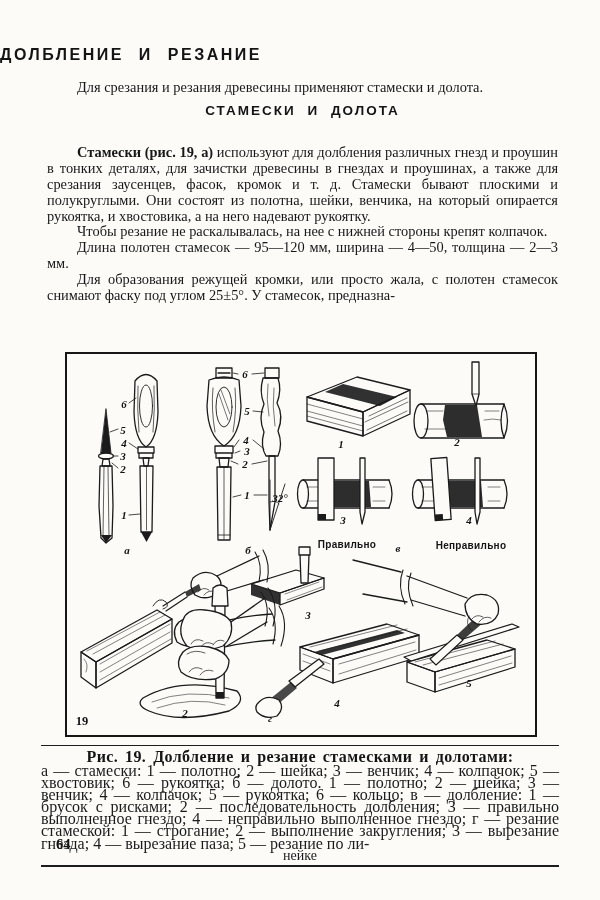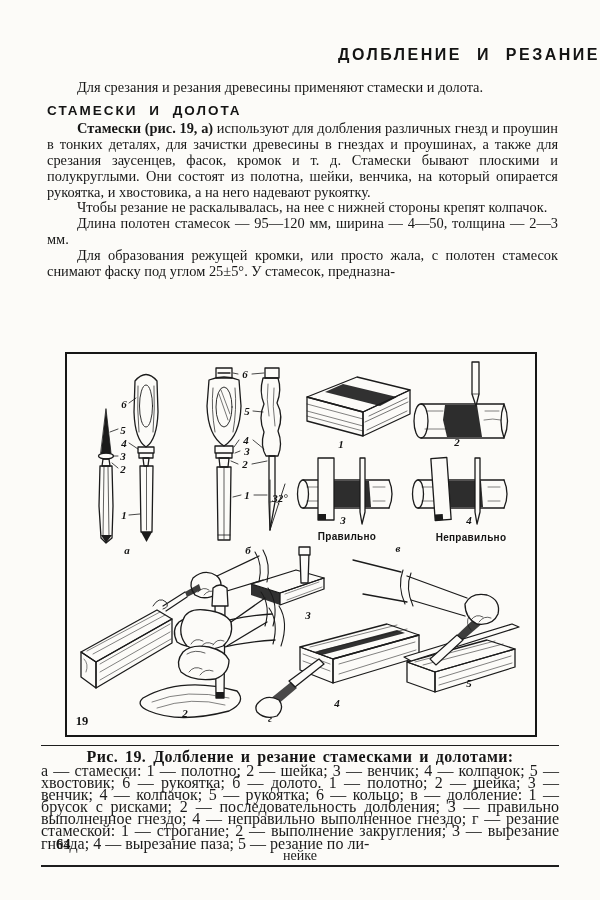--- a/index.html
+++ b/index.html
@@ -1,31 +1,31 @@
 <!DOCTYPE html>
 <html><head>
 <meta charset="utf-8">
 <style>
   html,body{margin:0;padding:0;}
   body{width:600px;height:900px;background:#e8e6e2;font-family:"Liberation Serif",serif;}
   .sheet{position:relative;width:600px;height:900px;background:#fcfbf8;color:#1a1a1a;overflow:hidden;}
-  h1.title{position:absolute;top:46px;left:0;width:100%;margin:0;text-align:right;
+  h1.title{position:absolute;top:46px;left:0;width:100%;margin:0;text-align:left;
     font:700 16px "Liberation Sans",sans-serif;letter-spacing:2.5px;word-spacing:8px;color:#141414;}
   .text-col{position:absolute;left:47px;top:80px;width:511px;}
   .text-col p{margin:0;font-size:14.4px;line-height:15.9px;text-align:justify;text-indent:30px;color:#171717;}
   .text-col p b{font-weight:700;}
-  h2.section{margin:7px 0 3px;font:700 13.5px "Liberation Sans",sans-serif;
+  h2.section{margin:7px 0 27px;text-align:center;font:700 13.5px "Liberation Sans",sans-serif;
     letter-spacing:2px;word-spacing:6px;color:#141414;}
   .figure{position:absolute;left:65px;top:352px;width:472px;height:385px;
     border:2.5px solid #161616;box-sizing:border-box;background:#fcfbf8;}
   .figure svg{position:absolute;left:0;top:0;}
   .fig-labels{position:absolute;left:0;top:0;width:467px;height:380px;}
   .fig-label{position:absolute;transform:translate(-50%,-50%);white-space:nowrap;
     font:italic 700 11px "Liberation Serif",serif;color:#141414;}
-  .fig-label.word{font:700 10px "Liberation Sans",sans-serif;font-style:normal;letter-spacing:.3px;}
+  .fig-label.word{font:700 10px "Liberation Sans",sans-serif;font-style:normal;letter-spacing:.3px;margin-top:8px;}
   .fig-label.mark{font:700 12.5px "Liberation Serif",serif;font-style:normal;}
   .caption{position:absolute;left:41px;top:745px;width:518px;
     border-top:1.5px solid #1d1d1d;border-bottom:2px solid #1d1d1d;padding:4px 0 3px;}
   .cap-title{text-align:center;font-weight:700;font-size:16px;line-height:13px;
     letter-spacing:.4px;word-spacing:2.5px;margin-bottom:2px;color:#151515;}
   .cap-body{font-size:16px;line-height:12.1px;text-align:justify;color:#1b1b1b;}
   .cap-tail{text-align:center;font-size:14px;line-height:12px;color:#1b1b1b;}
   .pagenum{position:absolute;left:56px;top:836px;font:700 14.5px "Liberation Serif",serif;color:#141414;}
 </style>
 </head>

